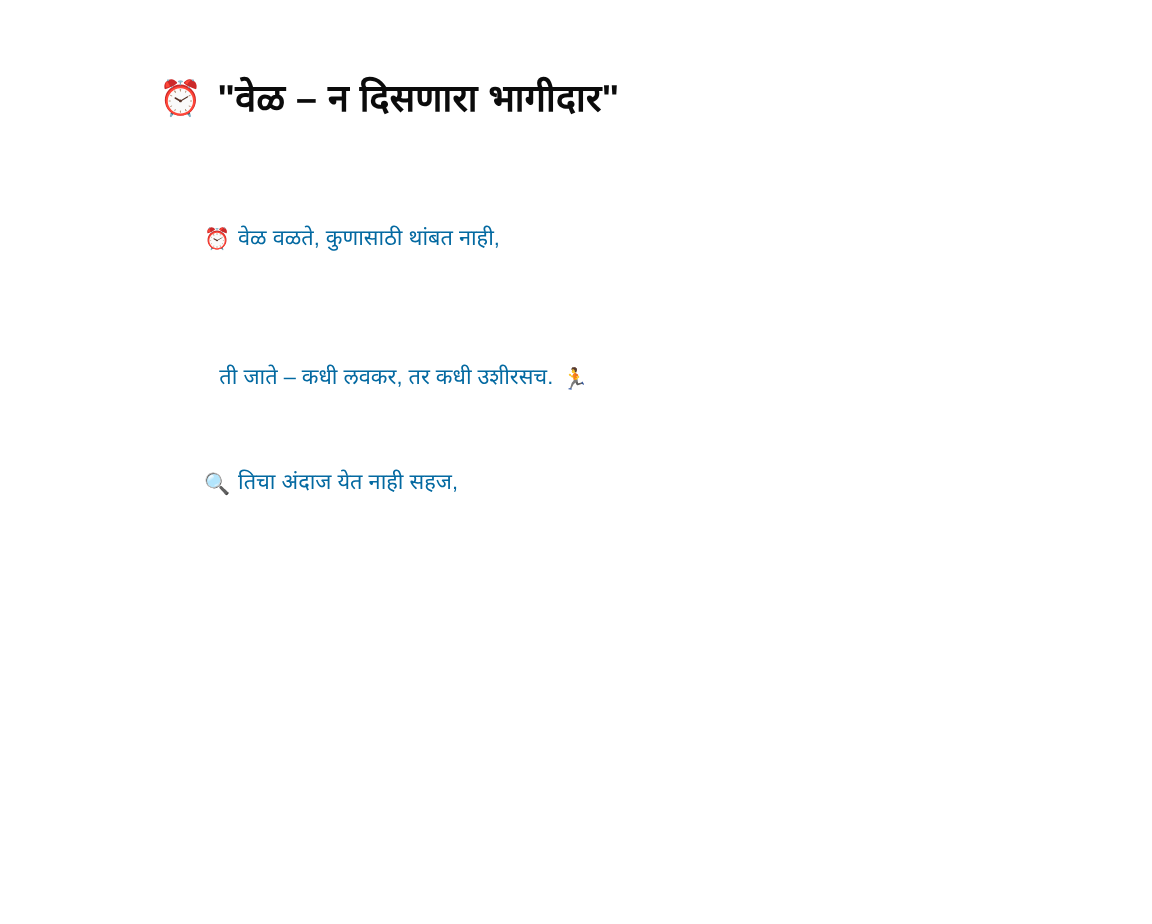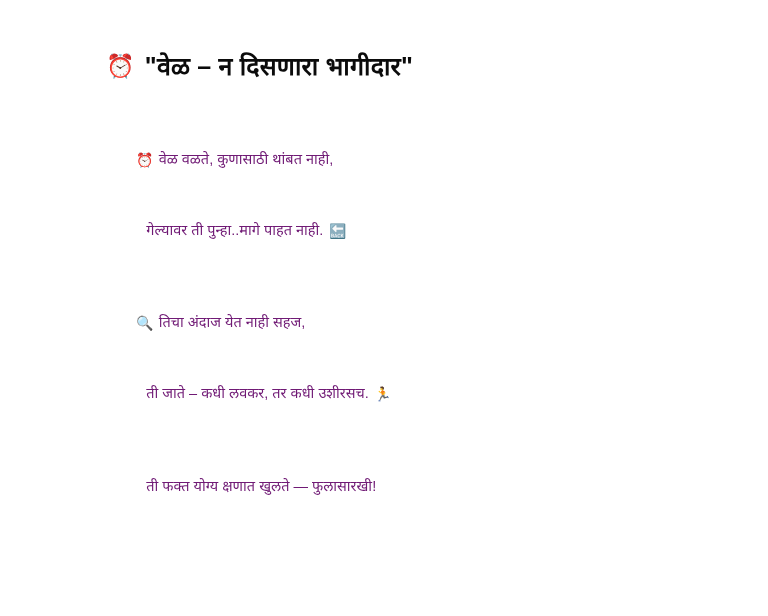--- a/index.html
+++ b/index.html
@@ -49,21 +49,21 @@
   .stanzas {
     margin-top: 42px;
     margin-left: 4px;
   }
   .stanza {
     margin-bottom: 22px;
   }
   .line {
     font-size: 14.5px;
     line-height: 1.62;
-    color: #701a75;
+    color: #0369a1;
     white-space: pre-wrap;
   }
   .line .lead-emoji {
     font-size: 14px;
     margin-right: 5px;
     display: inline-block;
     vertical-align: -1px;
   }
   .line .trail-emoji {
     font-size: 14px;
@@ -84,34 +84,28 @@
     <span class="emoji title-emoji">⏰</span>
     <span class="title-text">"वेळ – न दिसणारा भागीदार"</span>
   </h1>
 
   <div class="stanzas">
 
     <div class="stanza">
       <div class="line">
         <span class="emoji lead-emoji">⏰</span><span>वेळ वळते, कुणासाठी थांबत नाही,</span>
       </div>
+    </div>
+
+    <div class="stanza">
       <div class="line line-indent">
-        <span>गेल्यावर ती पुन्हा..मागे पाहत नाही.</span><span class="emoji trail-emoji">🔙</span>
+        <span>ती जाते – कधी लवकर, तर कधी उशीरसच.</span><span class="emoji trail-emoji">🏃</span>
+      </div>
+      <div class="line">
+        <span class="emoji lead-emoji">🔍</span><span>तिचा अंदाज येत नाही सहज,</span>
       </div>
     </div>
 
     <div class="stanza">
-      <div class="line">
-        <span class="emoji lead-emoji">🔍</span><span>तिचा अंदाज येत नाही सहज,</span>
-      </div>
-      <div class="line line-indent">
-        <span>ती जाते – कधी लवकर, तर कधी उशीरसच.</span><span class="emoji trail-emoji">🏃</span>
-      </div>
-    </div>
-
-    <div class="stanza">
-      <div class="line line-indent">
-        <span>ती फक्त योग्य क्षणात खुलते — फुलासारखी!</span>
-      </div>
     </div>
 
   </div>
 </div>
 
 </body></html>

